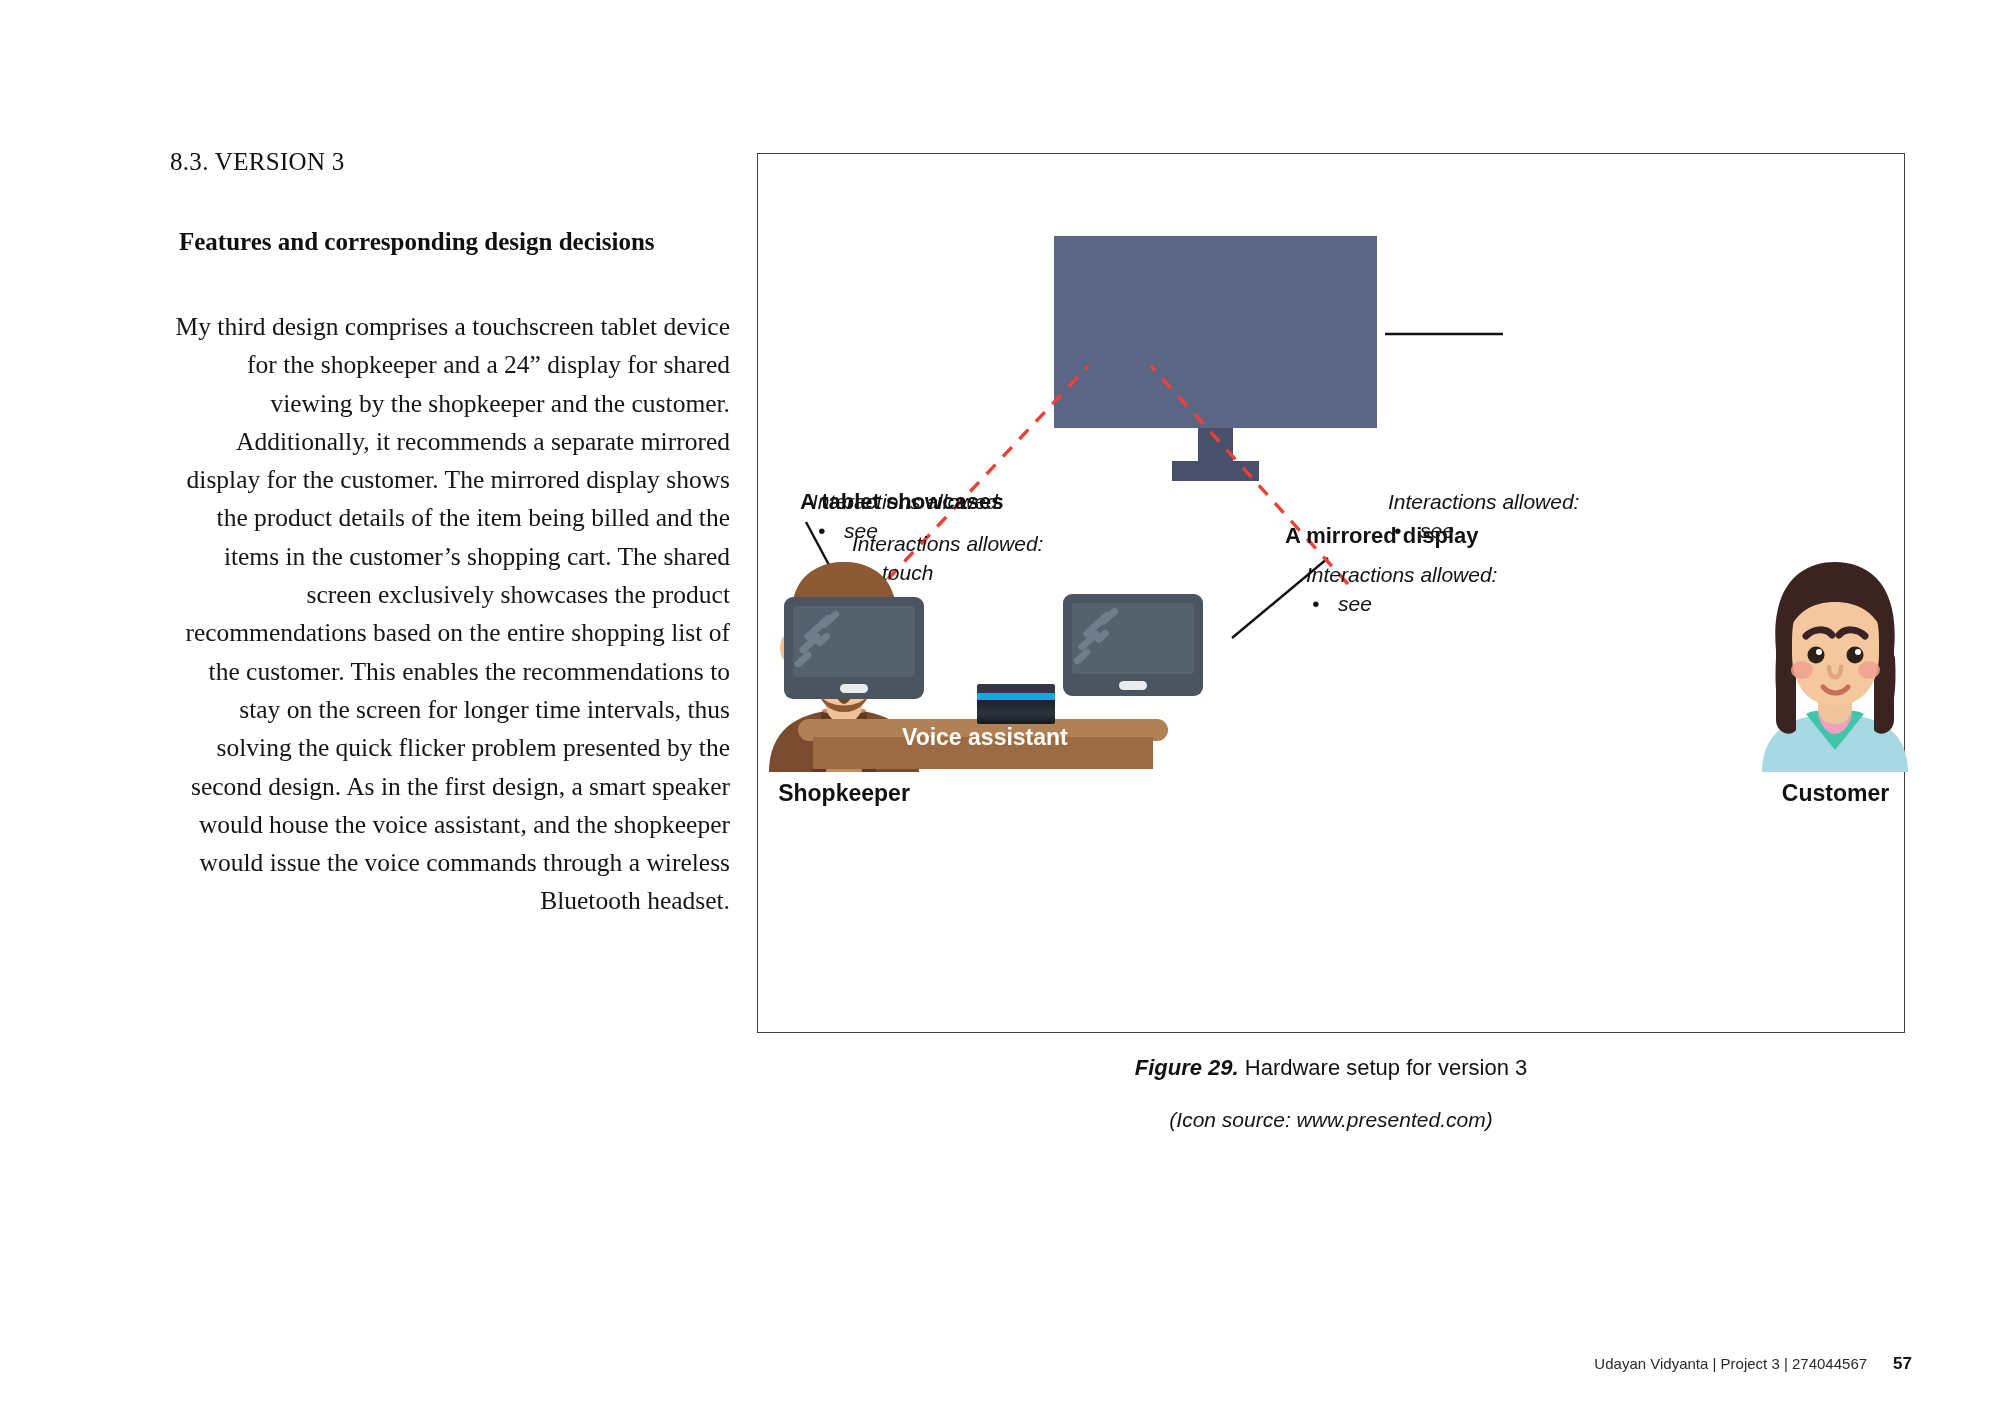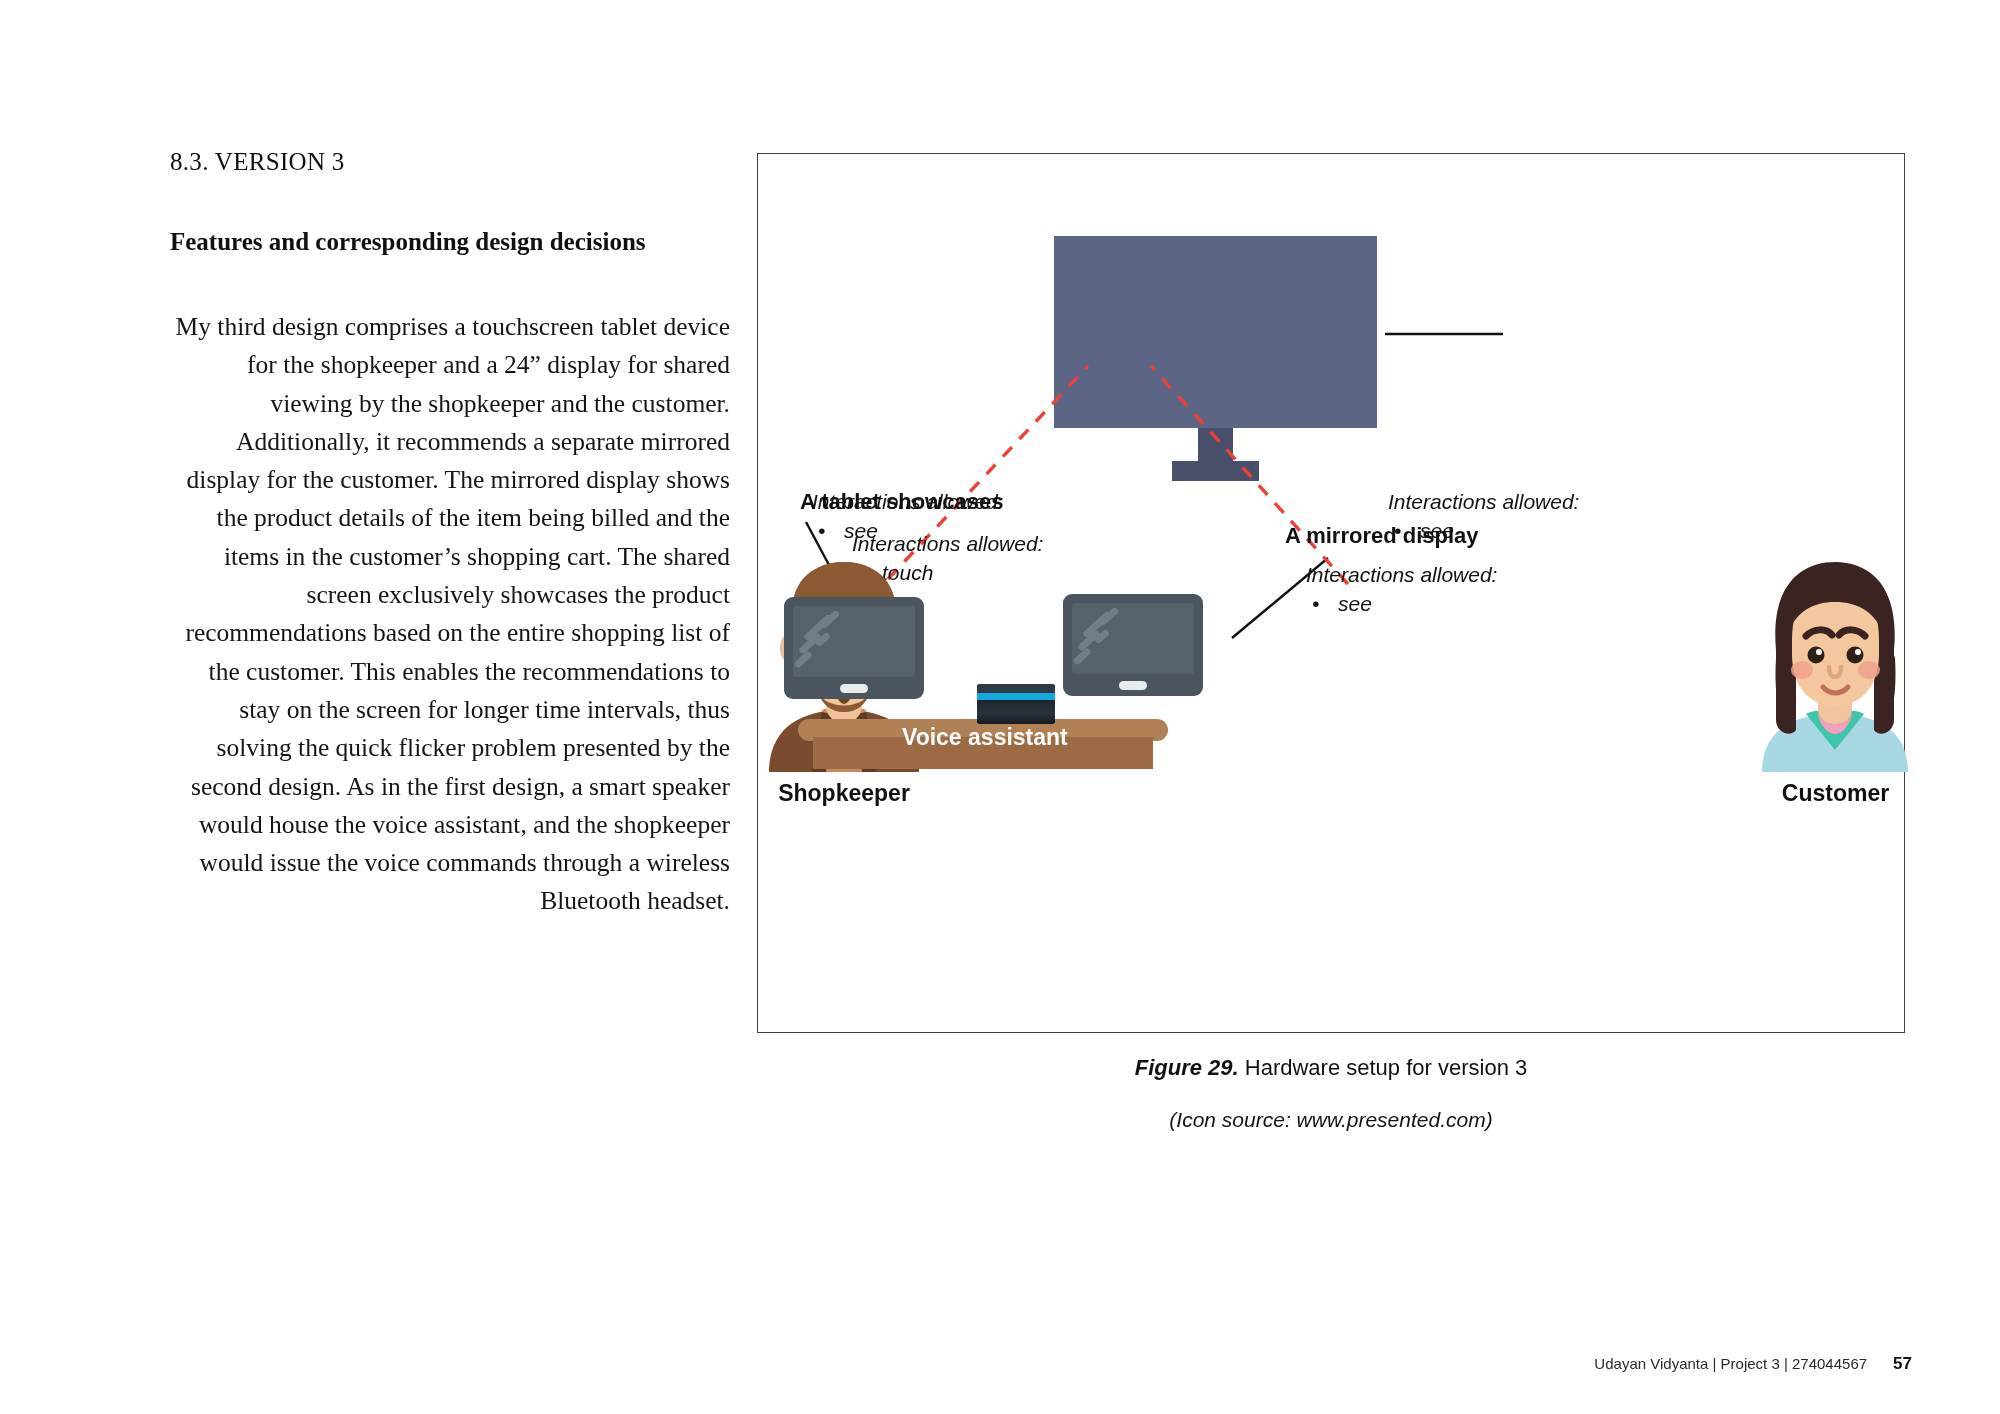--- a/index.html
+++ b/index.html
@@ -28,21 +28,21 @@
     font-weight: normal;
     font-size: 25px;
     letter-spacing: 0.3px;
     margin: 0 0 52px 0;
     color: #101010;
   }
   .sub-heading {
     font-family: "Liberation Serif", serif;
     font-weight: bold;
     font-size: 25px;
-    margin: 0 0 52px 0;
+    margin: 0 0 52px 9px;
     color: #101010;
   }
   .body-par {
     font-family: "Liberation Serif", serif;
     font-size: 25.5px;
     line-height: 38.3px;
     margin: 0;
     color: #151515;
     text-align: right;
   }

